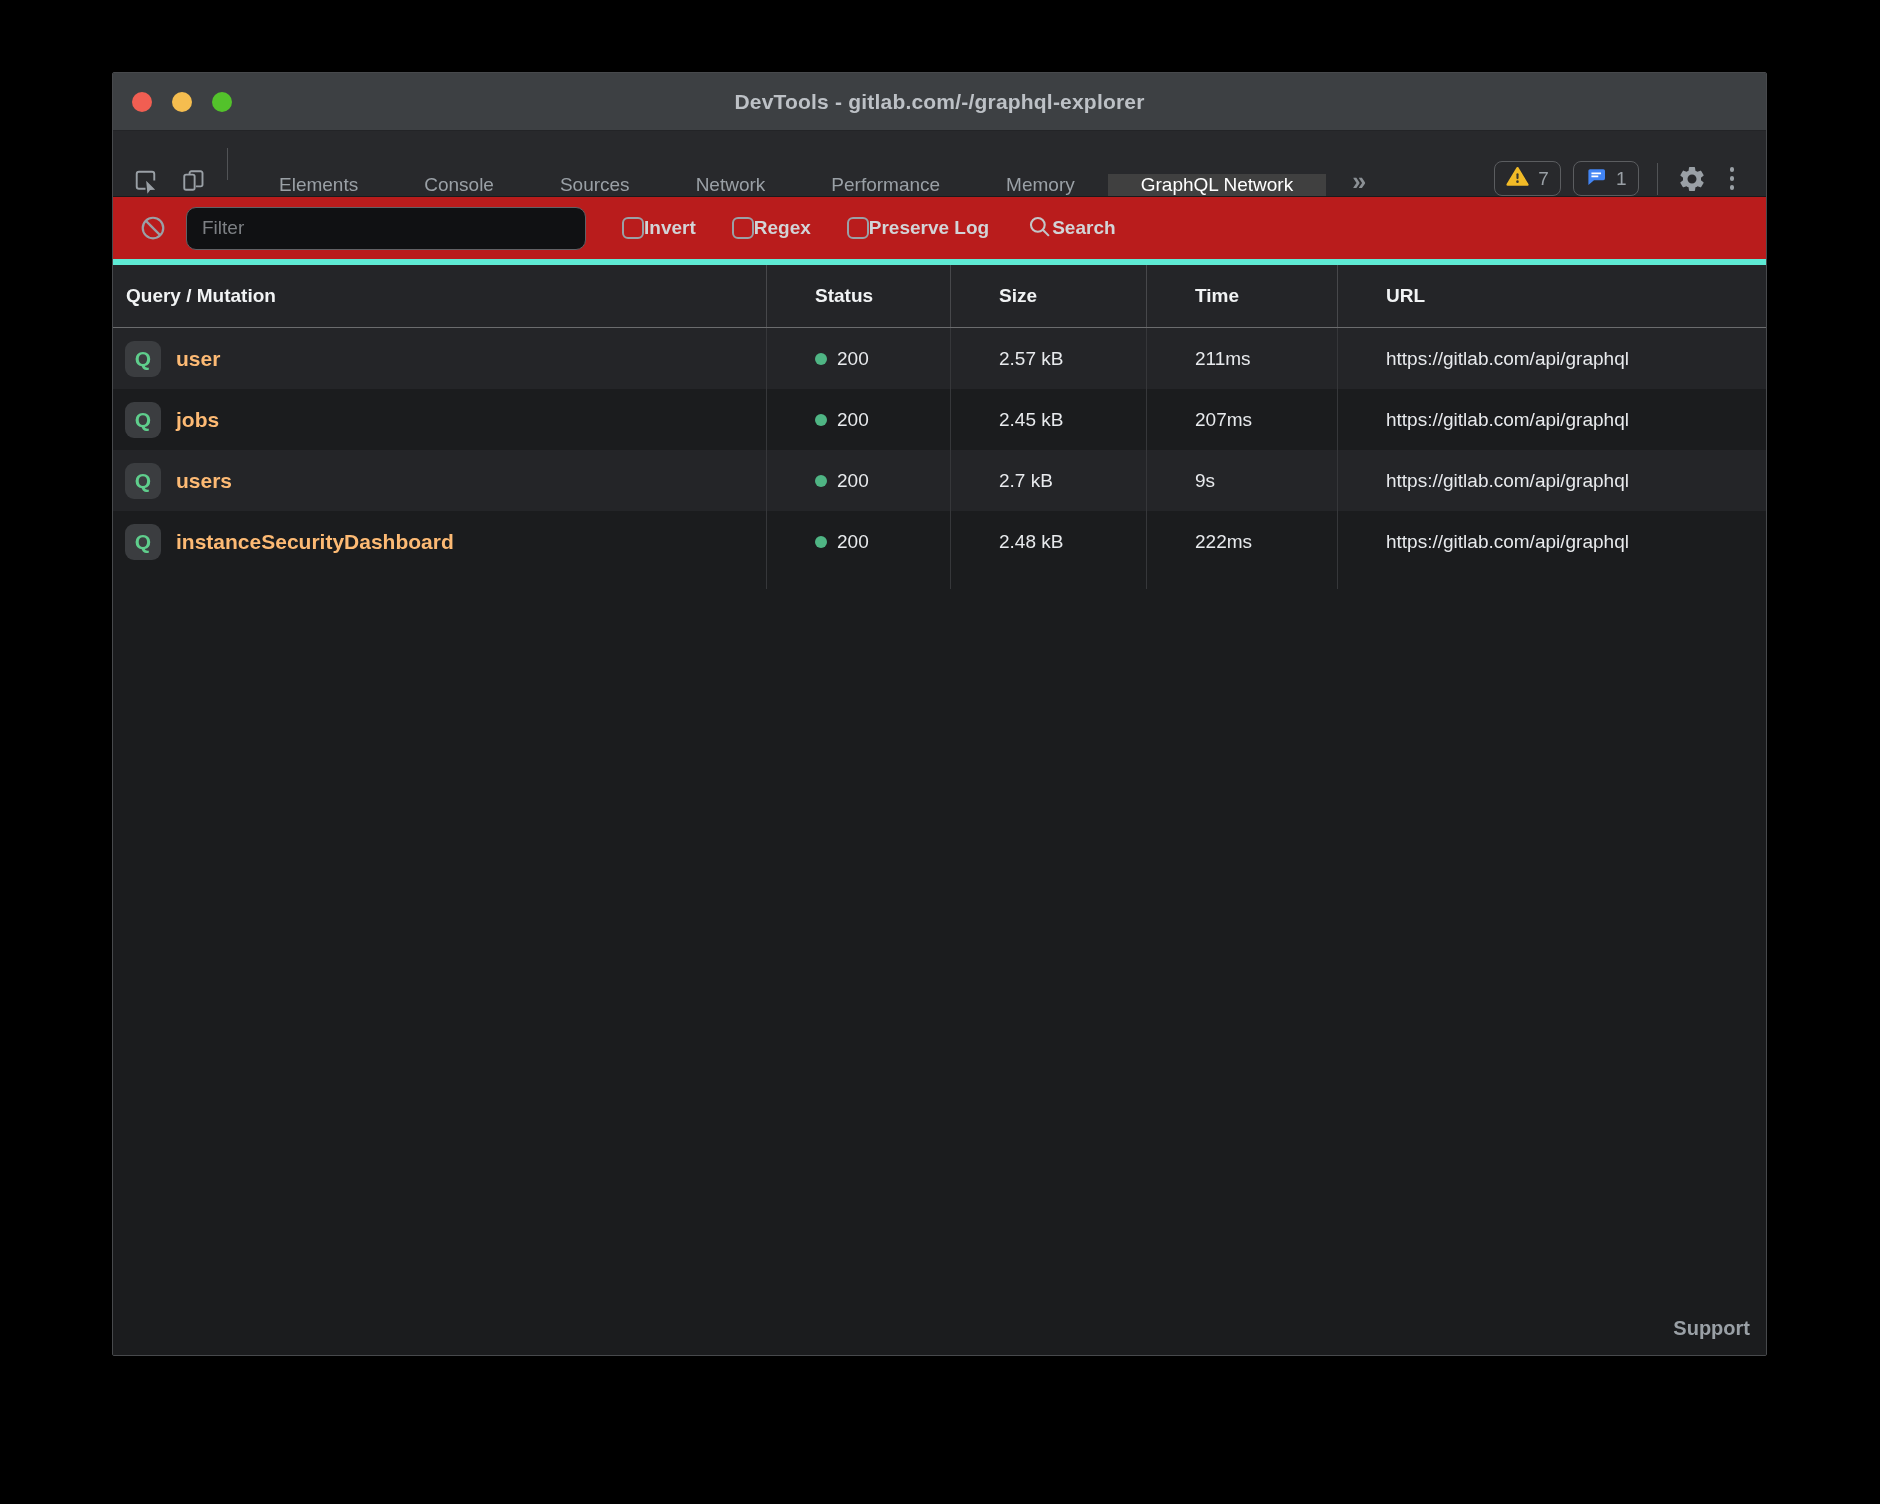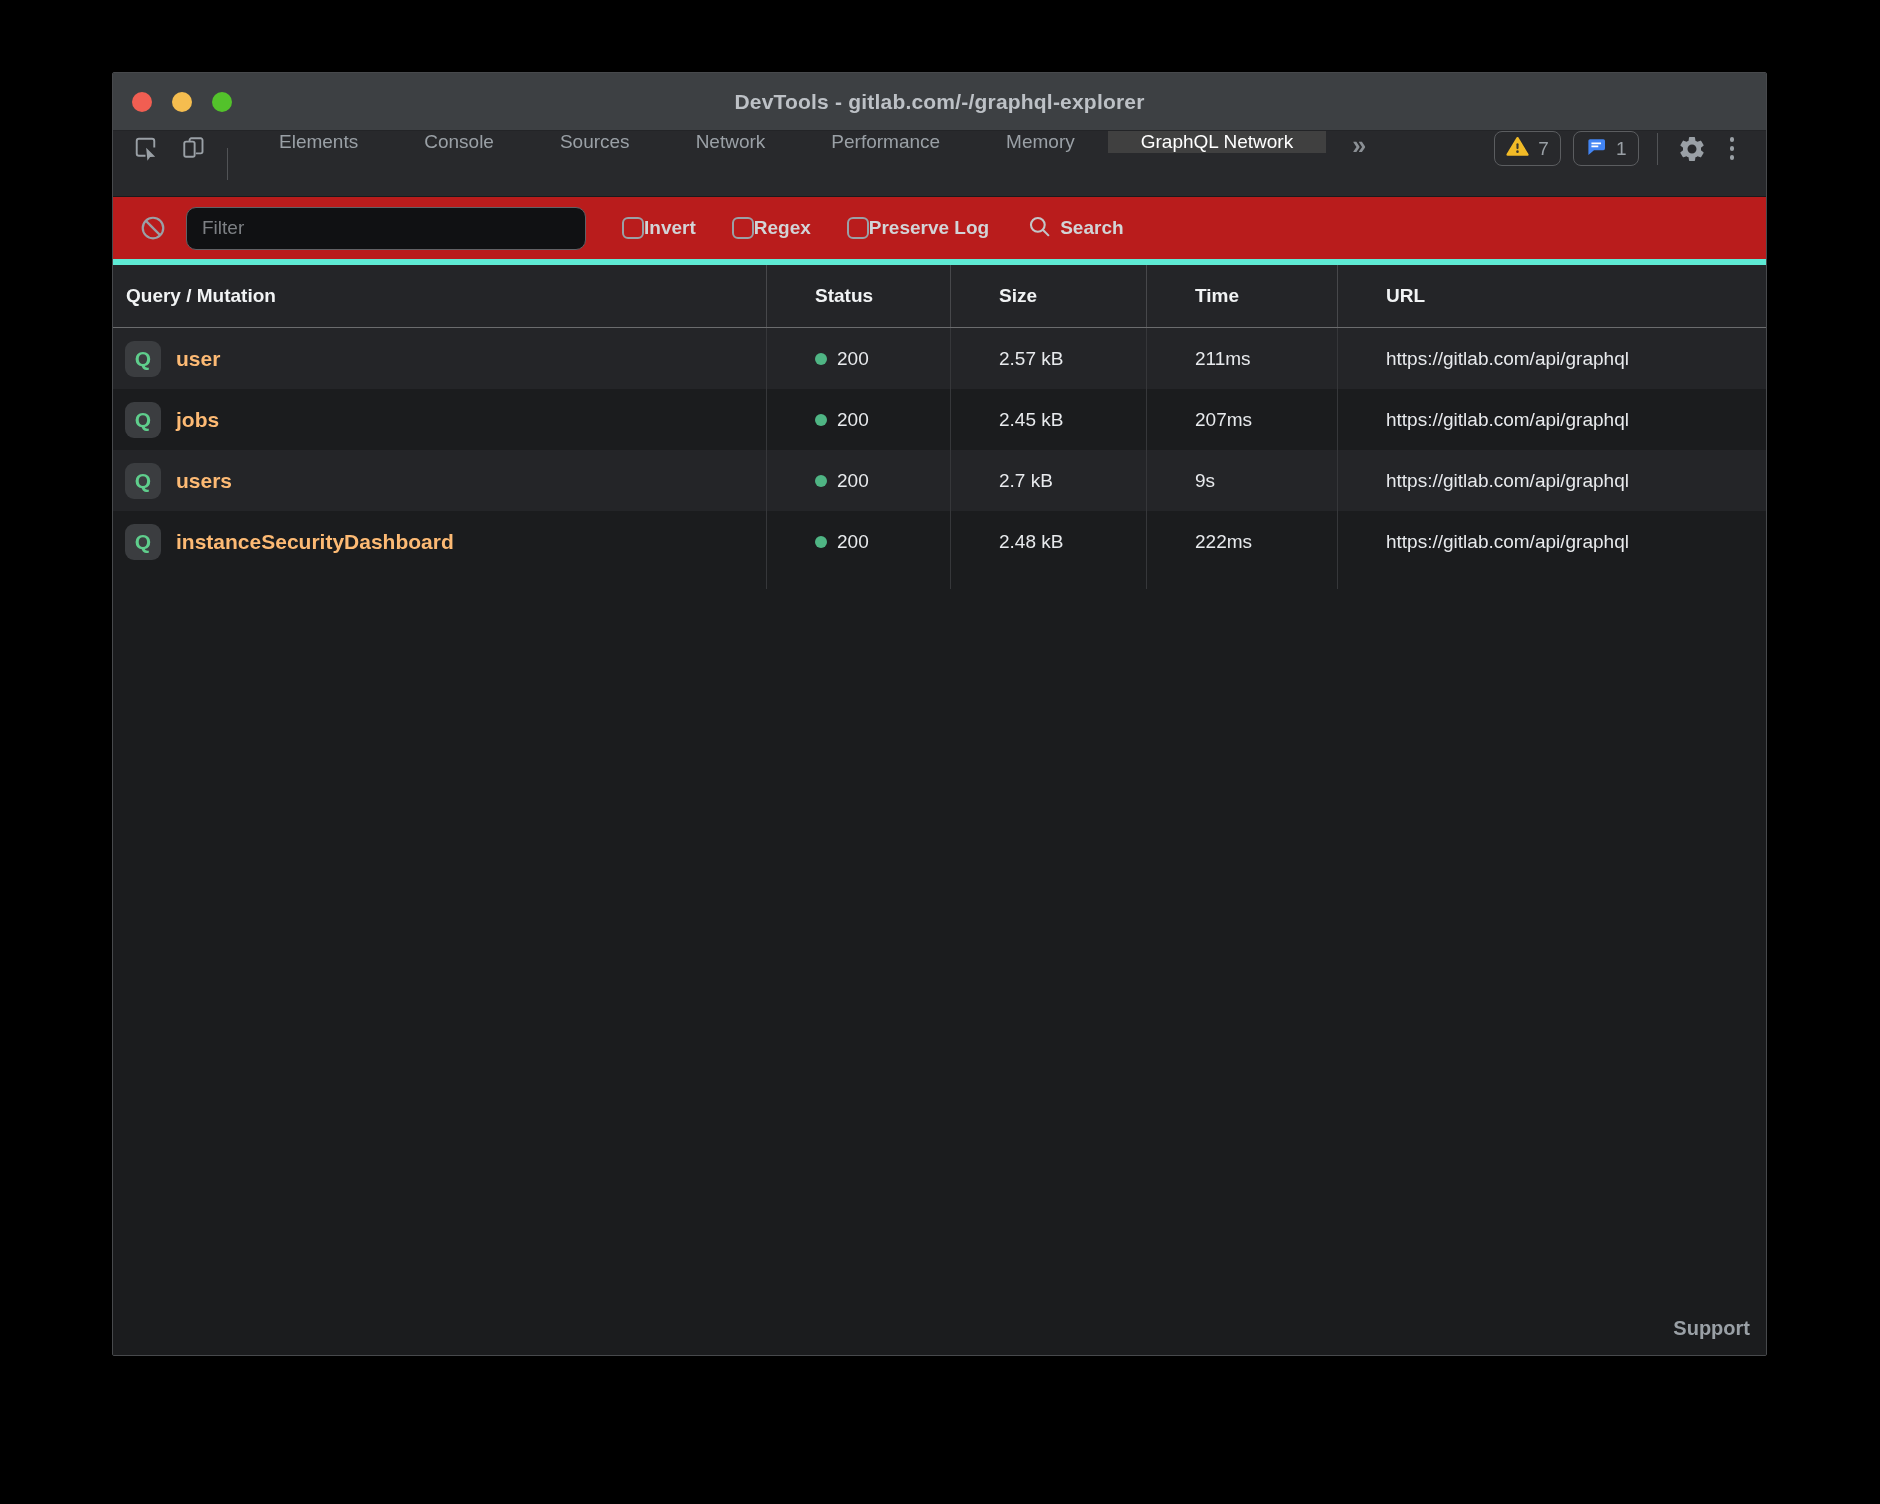--- a/index.html
+++ b/index.html
@@ -16,21 +16,21 @@
   .titlebar { height:58px; background:#3d4043; flex:0 0 auto; position:relative;
     display:flex; align-items:center; justify-content:center; border-bottom:1px solid #232427; }
   .traffic { position:absolute; left:19px; top:0; height:100%; display:flex; align-items:center; gap:20px; }
   .light { width:20px; height:20px; border-radius:50%; }
   .light.red { background:#f15e52; }
   .light.yellow { background:#f5bd4f; }
   .light.green { background:#53c22b; }
   .title { color:#bdc1c6; font-size:21px; font-weight:bold; letter-spacing:.2px; }
 
   
-  .tabbar { height:66px; background:#28292c; flex:0 0 auto; display:flex; align-items:flex-start; border-bottom:1px solid #1a1a1c; }
+  .tabbar { height:66px; background:#28292c; flex:0 0 auto; display:flex; align-items:flex-end; border-bottom:1px solid #1a1a1c; }
   .tool-icons { display:flex; align-items:center; padding-left:16px; gap:16px; }
   .toolbtn { width:32px; height:32px; display:flex; align-items:center; justify-content:center; cursor:pointer; }
   .vdiv { width:1px; height:32px; background:#515356; align-self:center; margin:0 18px; }
   .tabs { display:flex; align-items:stretch; }
   .tab { display:flex; align-items:center; padding:0 33px; color:#9aa0a6; font-size:19px; white-space:nowrap; cursor:pointer; }
   .tab.active { background:#404040; color:#ffffff; }
   .overflow-btn { display:flex; align-items:center; padding:0 26px; color:#8b9095; font-size:25px; font-weight:bold; cursor:pointer; }
   .right-controls { margin-left:auto; display:flex; align-items:center; padding-right:22px; gap:12px; }
   .badge { height:35px; border:1px solid #5b5d60; border-radius:8px; display:flex; align-items:center; gap:9px; padding:0 11px; cursor:pointer; }
   .badge .count { color:#9aa0a6; font-size:19px; }
@@ -39,21 +39,21 @@
 
   
   .filterbar { height:68px; background:#b91c1c; flex:0 0 auto; display:flex; align-items:center; padding:0 25px; border-bottom:6px solid #5eead4; }
   .banbtn { width:30px; height:30px; display:flex; align-items:center; justify-content:center; cursor:pointer; }
   .filter-input { width:400px; height:43px; margin-left:18px; background:#101113; border:1px solid #606165; border-radius:10px;
     color:#e8eaed; font-size:19px; padding:0 15px; outline:none; font-family:"Liberation Sans", sans-serif; }
   .filter-input::placeholder { color:#7d8084; }
   .cb-group { display:flex; align-items:center; gap:0; margin-left:36px; cursor:pointer; }
   .checkbox { width:22px; height:22px; border:2px solid #9aa0a6; border-radius:6px; background:transparent; }
   .cb-label { color:#d2d4d7; font-size:19px; font-weight:bold; white-space:nowrap; }
-  .search-group { display:flex; align-items:center; gap:8px; margin-left:38px; cursor:pointer;justify-content:center; }
+  .search-group { display:flex; align-items:center; gap:0; margin-left:38px; cursor:pointer;justify-content:center; }
 
   
   .grid { display:grid; grid-template-columns:654px 150px 162px 157px 1fr;gap:34px; }
   .thead { height:63px; background:#242528; border-bottom:1px solid #6b6c6e; flex:0 0 auto; }
   .th { display:flex; align-items:center; padding-left:14px; color:#f1f3f4; font-size:19px; font-weight:bold; border-right:1px solid #47484b; }
   .th:first-child { padding-left:13px; }
   .th:last-child { border-right:none; }
   .tbody { flex:1 1 auto; background:#1b1c1e; overflow:hidden; position:relative; }
   .row { height:61px; }
   .row.odd { background:#242528; }

